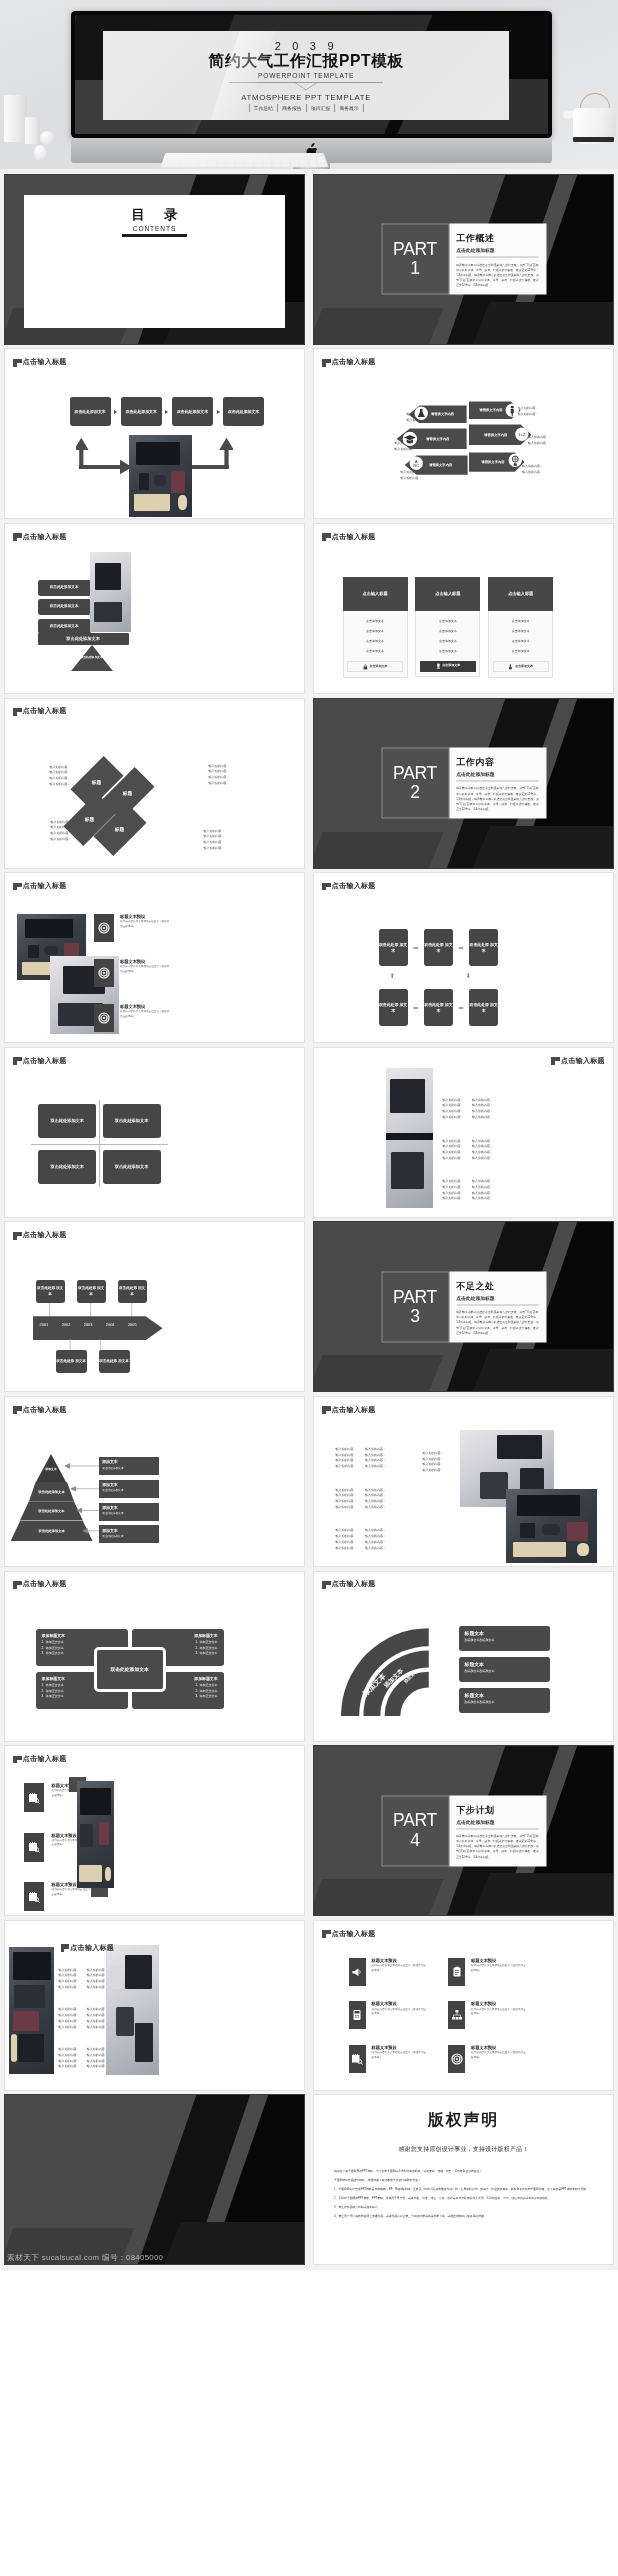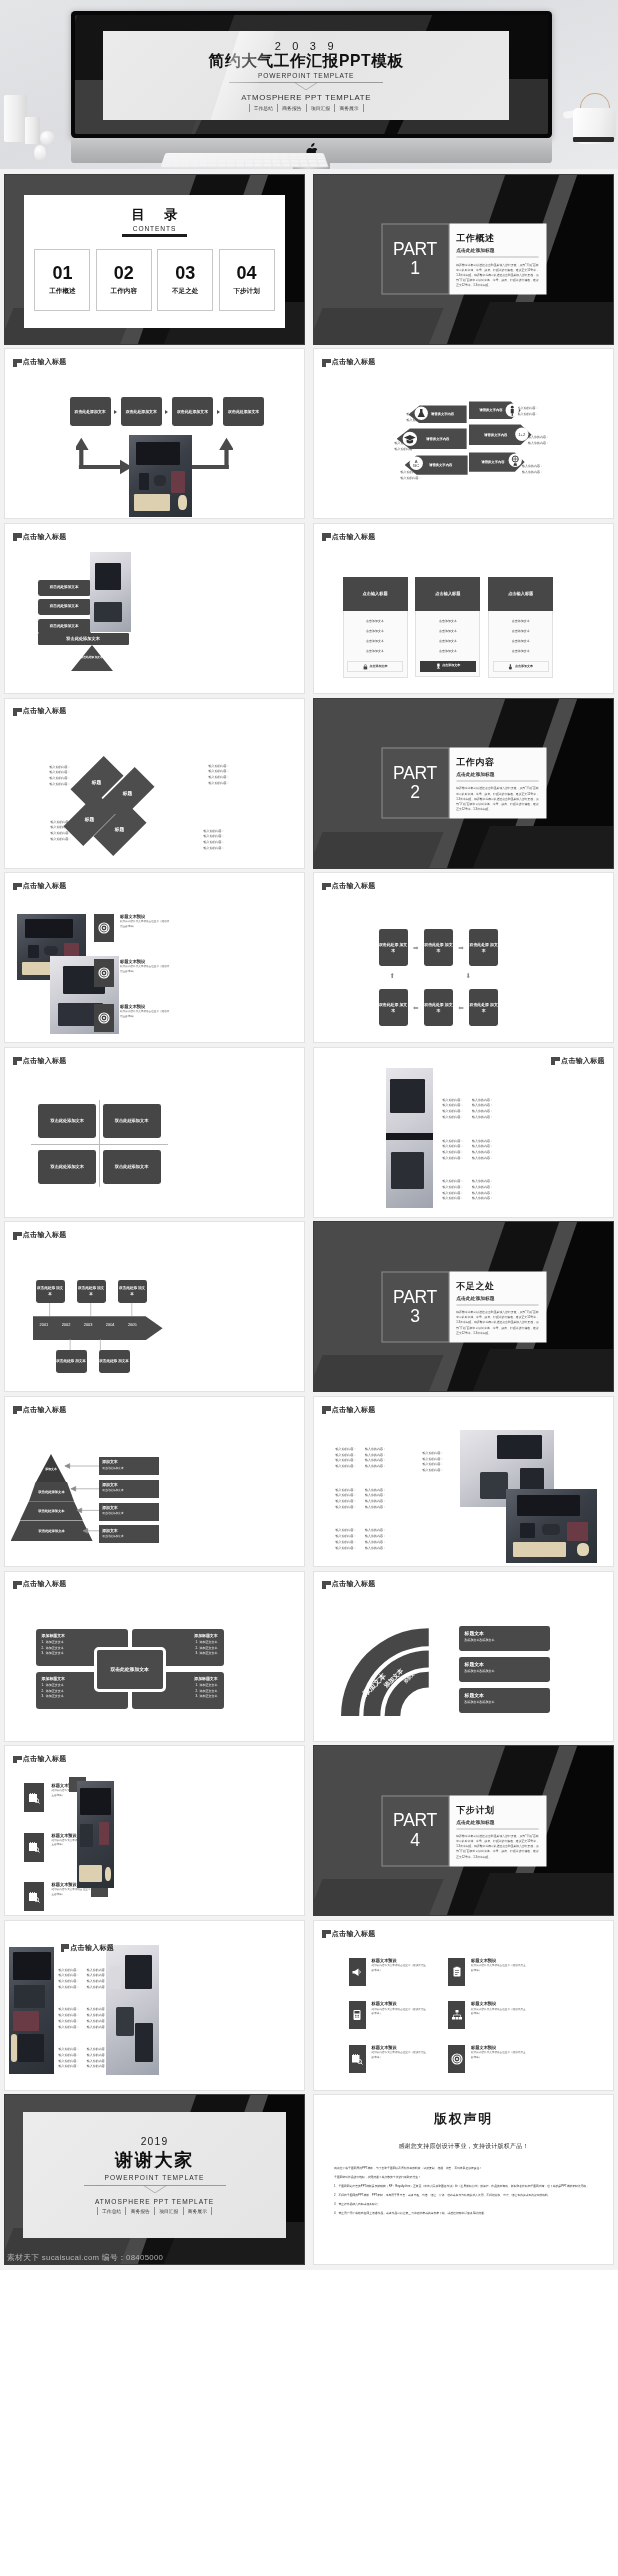--- a/index.html
+++ b/index.html
@@ -157,21 +157,21 @@
   
   .thanks-face{position:absolute;left:18px;top:17px;right:18px;bottom:26.6px;
     background:linear-gradient(135deg,#ececec,#e4e4e4);z-index:5;display:flex;flex-direction:column;
     align-items:center;justify-content:center;}
   .thanks-face .yr{font-size:10.3px;color:#1a1a1a;letter-spacing:1.2px;}
   .thanks-face .big{font-size:18px;font-weight:700;color:#0f0f0f;letter-spacing:1.8px;margin-top:1.2px;}
   .thanks-face .pt{font-size:6.6px;letter-spacing:1px;color:#2b2b2b;margin-top:2.4px;}
   .watermark{position:absolute;left:2.4px;bottom:1.8px;font-size:7.8px;color:#cfcfcf;opacity:.82;z-index:9;
     letter-spacing:0.3px;white-space:nowrap;}
   .copy-slide{background:#fff;padding:12px 20.5px;}
-  .copy-slide h2{text-align:center;font-size:13px;font-weight:700;color:#1d1d1d;letter-spacing:1.8px;margin-top:2.4px;}
+  .copy-slide h2{text-align:center;font-size:16px;font-weight:700;color:#1d1d1d;letter-spacing:1.8px;margin-top:2.4px;}
   .copy-slide .lead{text-align:center;font-size:6px;color:#2b2b2b;margin-top:14.5px;letter-spacing:0.2px;}
   .copy-slide .body{margin-top:14.5px;}
   .copy-slide .body p{font-size:2.8px;line-height:1.55;color:#2d2d2d;margin-bottom:4.8px;text-align:justify;}
 </style>
 </head>
 <body>
 
 <div class="hero">
   <div class="hero-vaseA"></div>
   <div class="hero-vaseB"></div>
@@ -301,38 +301,20 @@
   <div class="slide dark">
     <div class="dk1"></div>
       <div class="dk3"></div>
       <div class="dk2"></div>
       <div class="dk4"></div>
       <div class="dk5"></div>
     <div class="toc-face">
       <h2>目  录</h2>
       <div class="en">CONTENTS</div>
       <div class="toc-rule"></div>
-      <div class="toc-items">
-        <div class="toc-card">
-          <div class="num">01</div>
-          <div class="lbl">工作概述</div>
-        </div>
-        <div class="toc-card">
-          <div class="num">02</div>
-          <div class="lbl">工作内容</div>
-        </div>
-        <div class="toc-card">
-          <div class="num">03</div>
-          <div class="lbl">不足之处</div>
-        </div>
-        <div class="toc-card">
-          <div class="num">04</div>
-          <div class="lbl">下步计划</div>
-        </div>
-      </div>
     </div>
   </div>
 
   <div class="slide dark">
     <div class="dk1"></div>
       <div class="dk3"></div>
       <div class="dk2"></div>
       <div class="dk4"></div>
       <div class="dk5"></div>
     <div class="part-wrap">
@@ -1231,38 +1213,20 @@
       </div>
     </div>
   </div>
 
   <div class="slide dark">
     <div class="dk1"></div>
       <div class="dk3"></div>
       <div class="dk2"></div>
       <div class="dk4"></div>
       <div class="dk5"></div>
-    <div class="thanks-face">
-      <div class="yr">2019</div>
-      <div class="big">谢谢大家</div>
-      <div class="pt">POWERPOINT TEMPLATE</div>
-      <div class="sf-divider" style="width:142px;margin-top:3.6px;">
-        <div class="ln"></div>
-        <svg class="vee" viewBox="0 0 40 14">
-          <path d="M0 0 L20 13 L40 0" fill="none" stroke="#8d8d8d" stroke-width="1"></path>
-        </svg>
-      </div>
-      <div class="pt" style="margin-top:6px;">ATMOSPHERE PPT TEMPLATE</div>
-      <div class="sf-tags">
-        <span>工作总结</span>
-        <span>商务报告</span>
-        <span>项目汇报</span>
-        <span>商务展示</span>
-      </div>
-    </div>
     <div class="watermark">素材天下 sucaisucai.com  编号：08405000</div>
   </div>
 
   <div class="slide copy-slide">
     <h2>版权声明</h2>
     <div class="lead">感谢您支持原创设计事业，支持设计版权产品！</div>
     <div class="body">
       <p>感谢您下载千图网原创PPT模板，为了您和千图网以及原创作者的利益，请勿复制、传播、销售，否则将承担法律责任！</p>
       <p>千图网将对作品进行维权，按照传播下载次数的十倍进行索取赔偿金！</p>
       <p>1、千图网网站出售的PPT模版是免版税类（RF：Royalty-free）正版受《中华人民共和国著作法》和《世界版权公约》的保护，作品的所有权、版权和著作权归千图网所有，您下载的是PPT模版素材使用权。</p>

